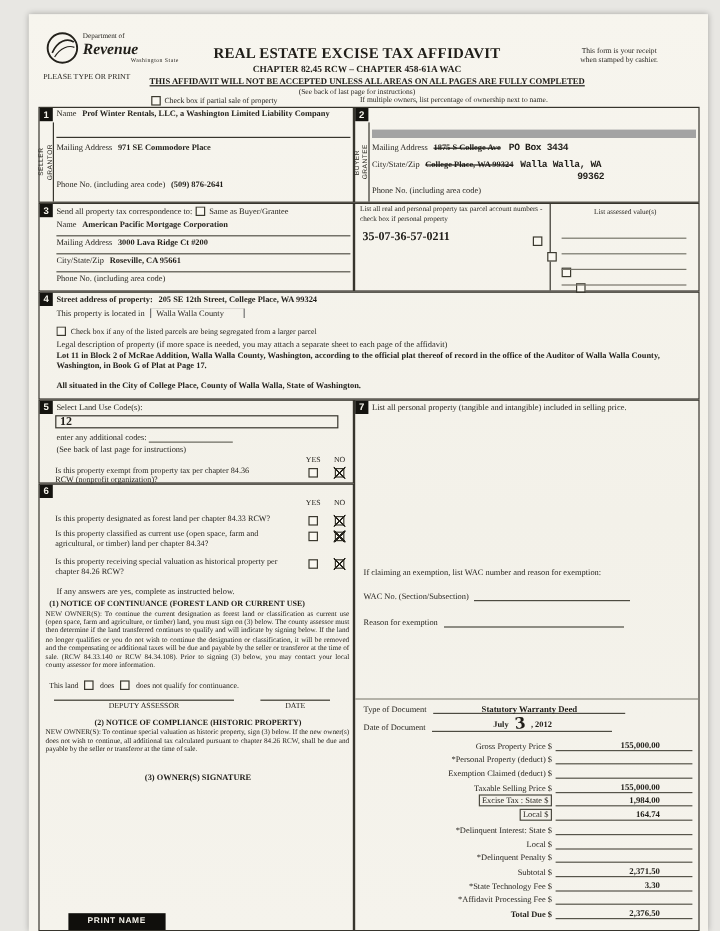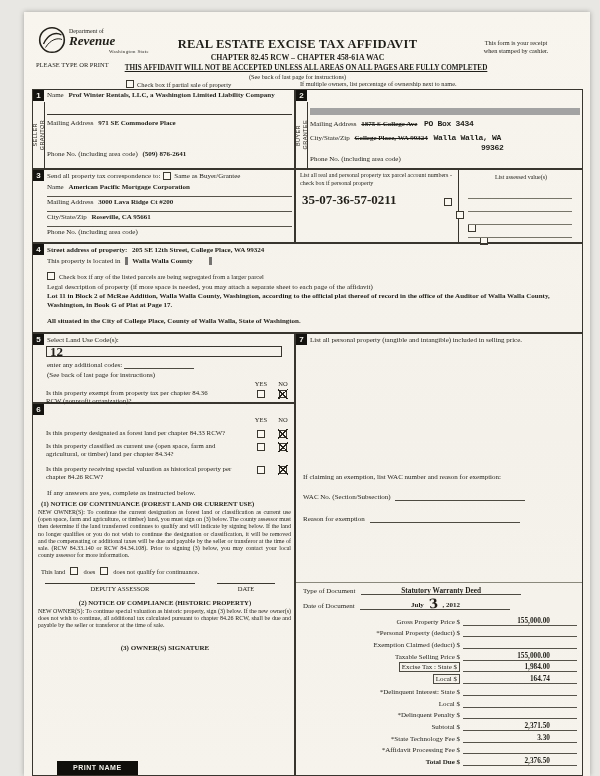--- a/index.html
+++ b/index.html
@@ -14,21 +14,21 @@
   .secnum{position:absolute;left:0;top:0;width:11px;height:11px;background:#14130f;color:#f5f3eb;
           font:bold 8px/11px "Liberation Sans",sans-serif;text-align:center}
   .cb{display:inline-block;width:8px;height:8px;border:1px solid #3b392f;background:#faf8f1;
       vertical-align:-1px;position:relative;flex:0 0 auto}
   .cb.x::before{content:"";position:absolute;inset:-2px;background:
       linear-gradient(45deg,transparent 45%,#26241d 45%,#26241d 55%,transparent 55%),
       linear-gradient(135deg,transparent 45%,#26241d 45%,#26241d 55%,transparent 55%)}
   .b{font-weight:bold}
   .strike{text-decoration:line-through}
   .typed{font-family:"Liberation Mono",monospace;font-weight:bold;font-size:8px;letter-spacing:-.3px}
-  .f6{font-size:6px}.f63{font-size:6.3px}.f65{font-size:6.5px}.f7{font-size:7px}.f75{font-size:13px}
+  .f6{font-size:6px}.f63{font-size:6.3px}.f65{font-size:6.5px}.f7{font-size:7px}.f75{font-size:10px}
   .c{text-align:center}
   .vstrip{position:absolute;left:0;top:12px;bottom:0;width:12px;border-right:1px solid #37352d;
           display:flex;align-items:center;justify-content:center;gap:1px}
   .vword{writing-mode:vertical-rl;transform:rotate(180deg);font:5.5px "Liberation Sans",sans-serif;
          letter-spacing:.4px;color:#2a2821}
   .frow{position:absolute;left:14px;right:2px;font-size:7px;white-space:nowrap;overflow:hidden}
   .val{font-weight:bold;margin-left:3px}
   .uline{display:inline-block;border-bottom:1px solid #4d4b41;height:8px;vertical-align:bottom}
   .ynhead{position:absolute;display:flex;font-size:6.5px}
   .ynhead span{width:22px;text-align:center}
@@ -169,21 +169,21 @@
   </div>
 
   <div class="box" style="left:32px;top:243px;width:551px;height:90px">
     <div class="secnum">4</div>
     <div class="frow" style="top:2px">
       <span class="lbl b">Street address of property:</span>
       <span class="val">205 SE 12th Street, College Place, WA  99324</span>
     </div>
     <div class="frow" style="top:13px">
       <span class="lbl">This property is located in</span>
-      <span class="val" style="border:3px solid #737373;padding:0 16px 1px 4px;font-weight:bold">Walla Walla County</span>
+      <span class="val" style="border:1px solid #737373;padding:0 16px 1px 4px;font-weight:normal">Walla Walla County</span>
     </div>
     <div class="frow" style="top:28px;display:flex;align-items:center;gap:4px">
       <span class="cb"></span>
       <span class="f65">Check box if any of the listed parcels are being segregated from a larger parcel</span>
     </div>
     <div class="frow f63" style="top:39px">Legal description of property (if more space is needed, you may attach a separate sheet to each page of the affidavit)</div>
     <div class="abs b f7" style="left:14px;top:48px;width:528px;line-height:1.3">Lot 11 in Block 2 of McRae Addition, Walla Walla County, Washington, according to the official plat thereof of record in the office of the Auditor of Walla Walla County, Washington, in Book G of Plat at Page 17.</div>
     <div class="abs b f7" style="left:14px;top:73px;width:528px">All situated in the City of College Place, County of Walla Walla, State of Washington.</div>
   </div>
 

